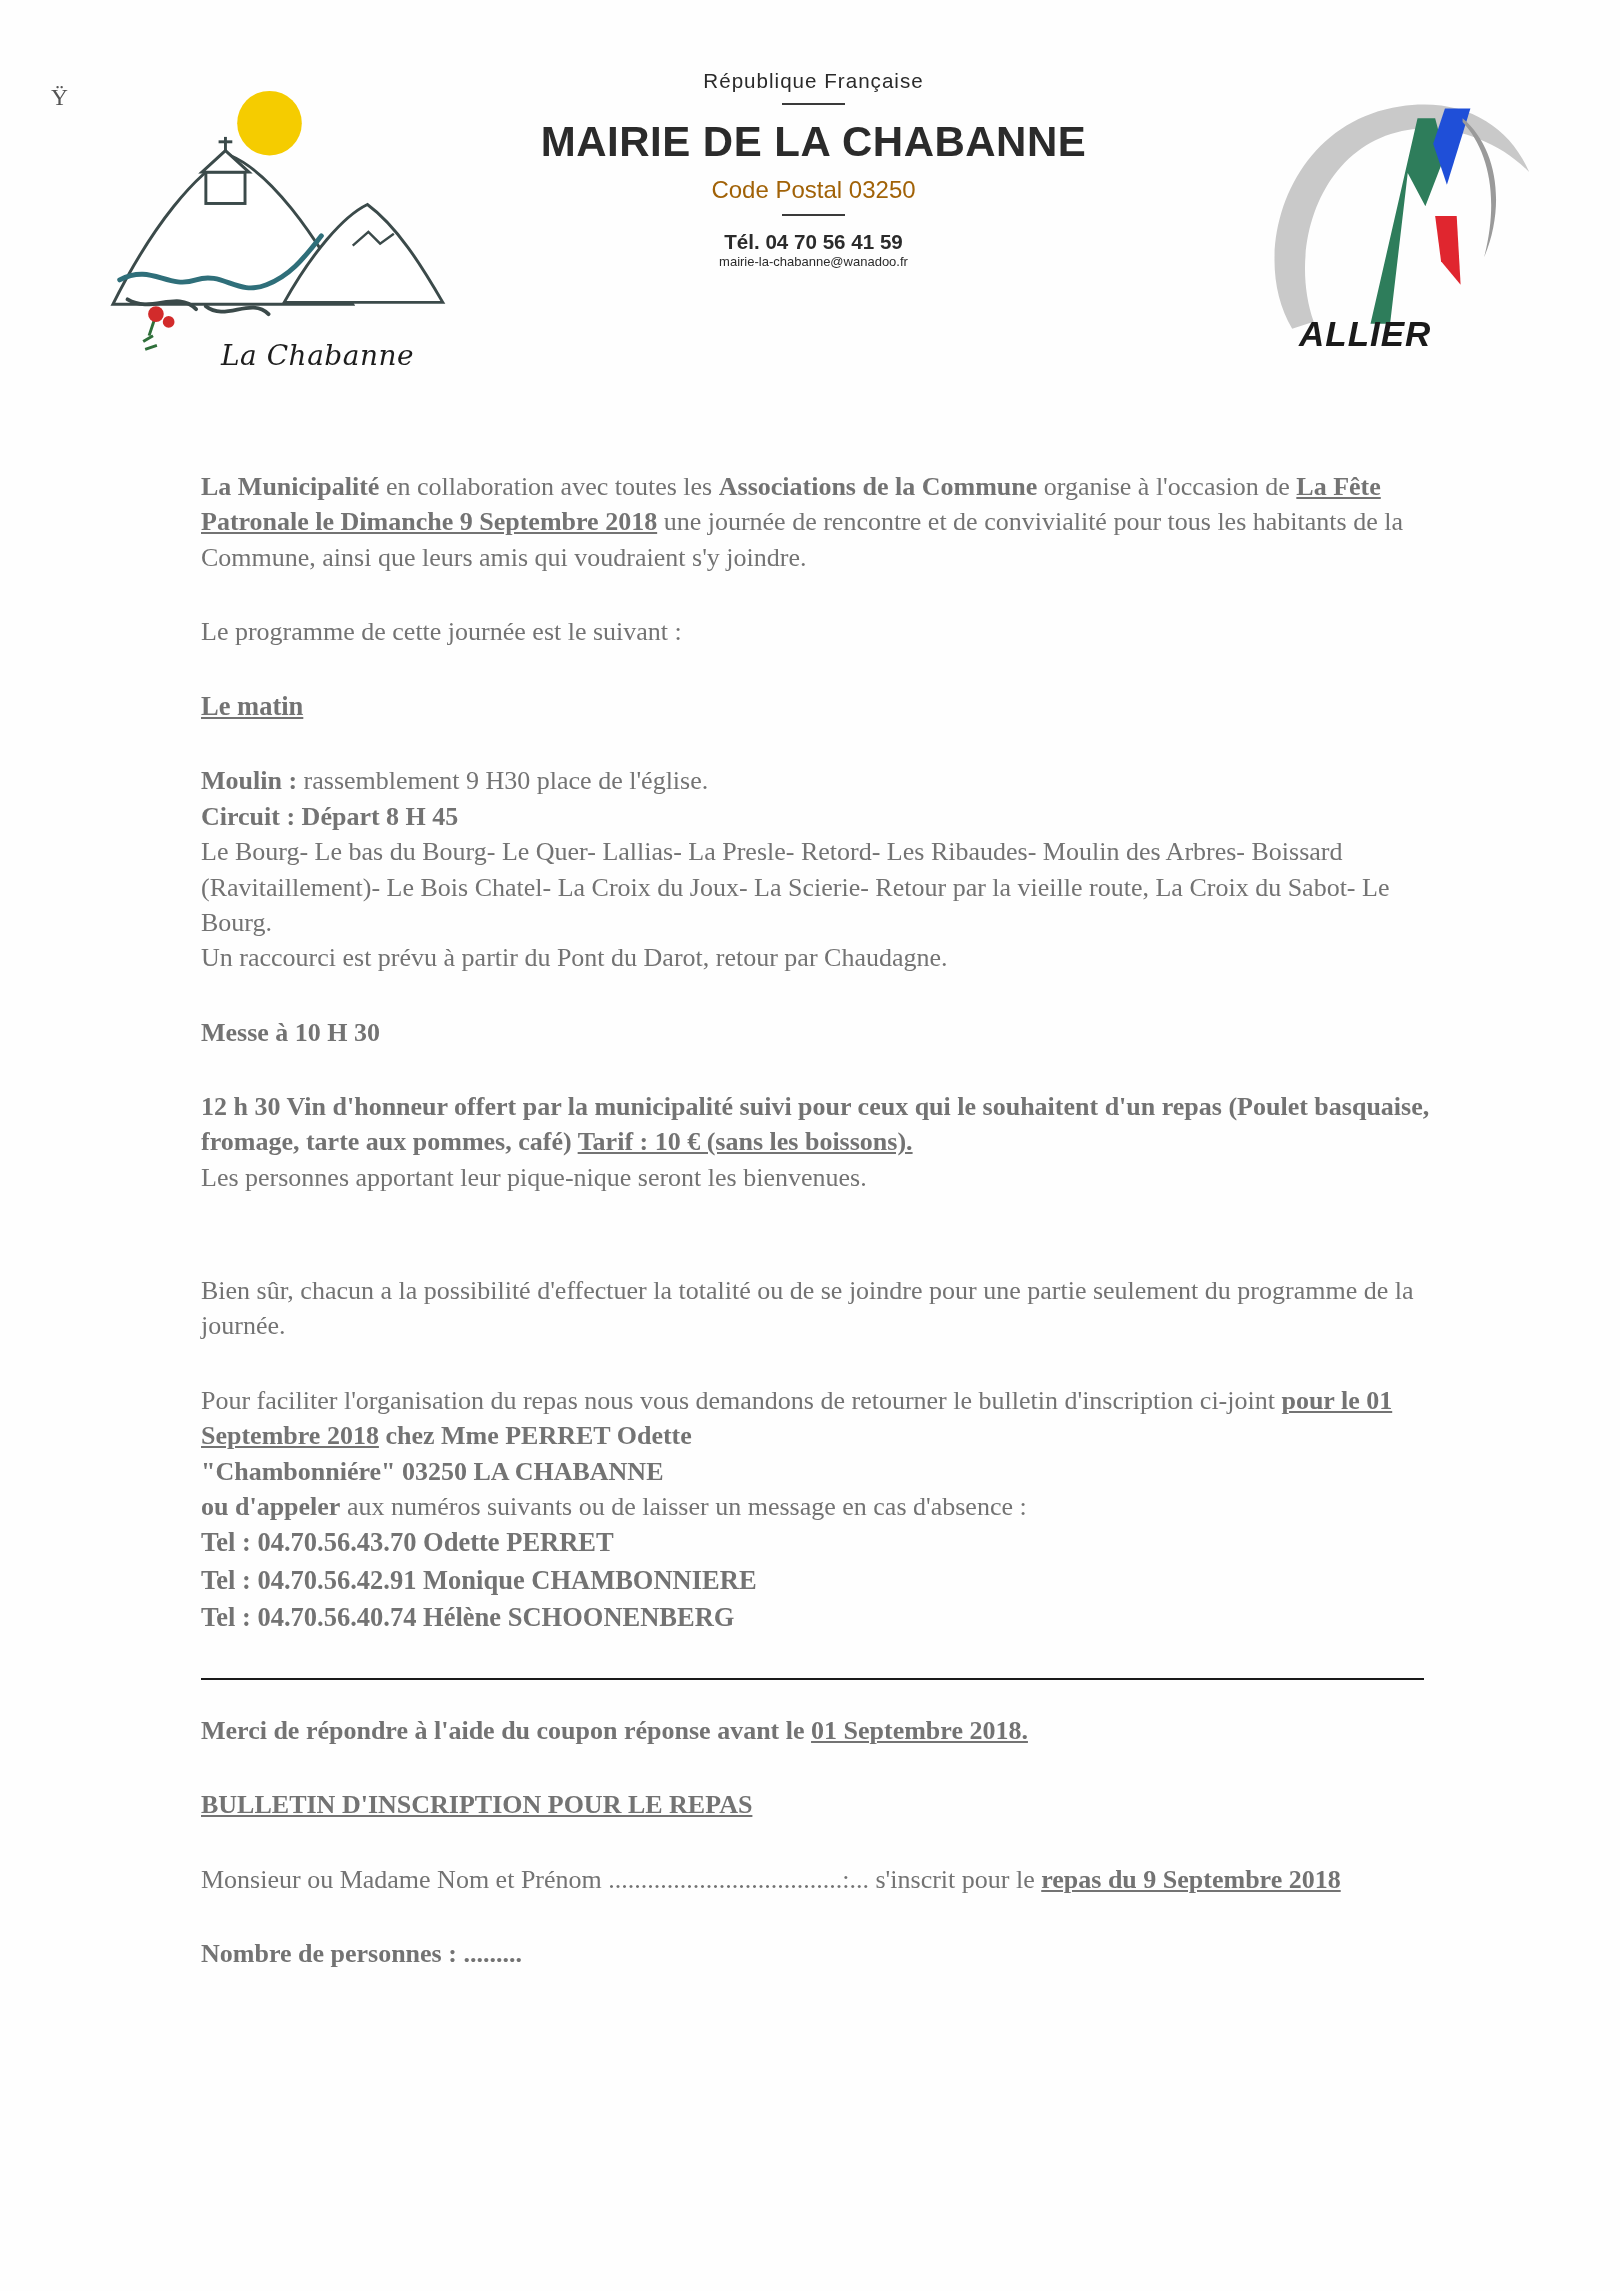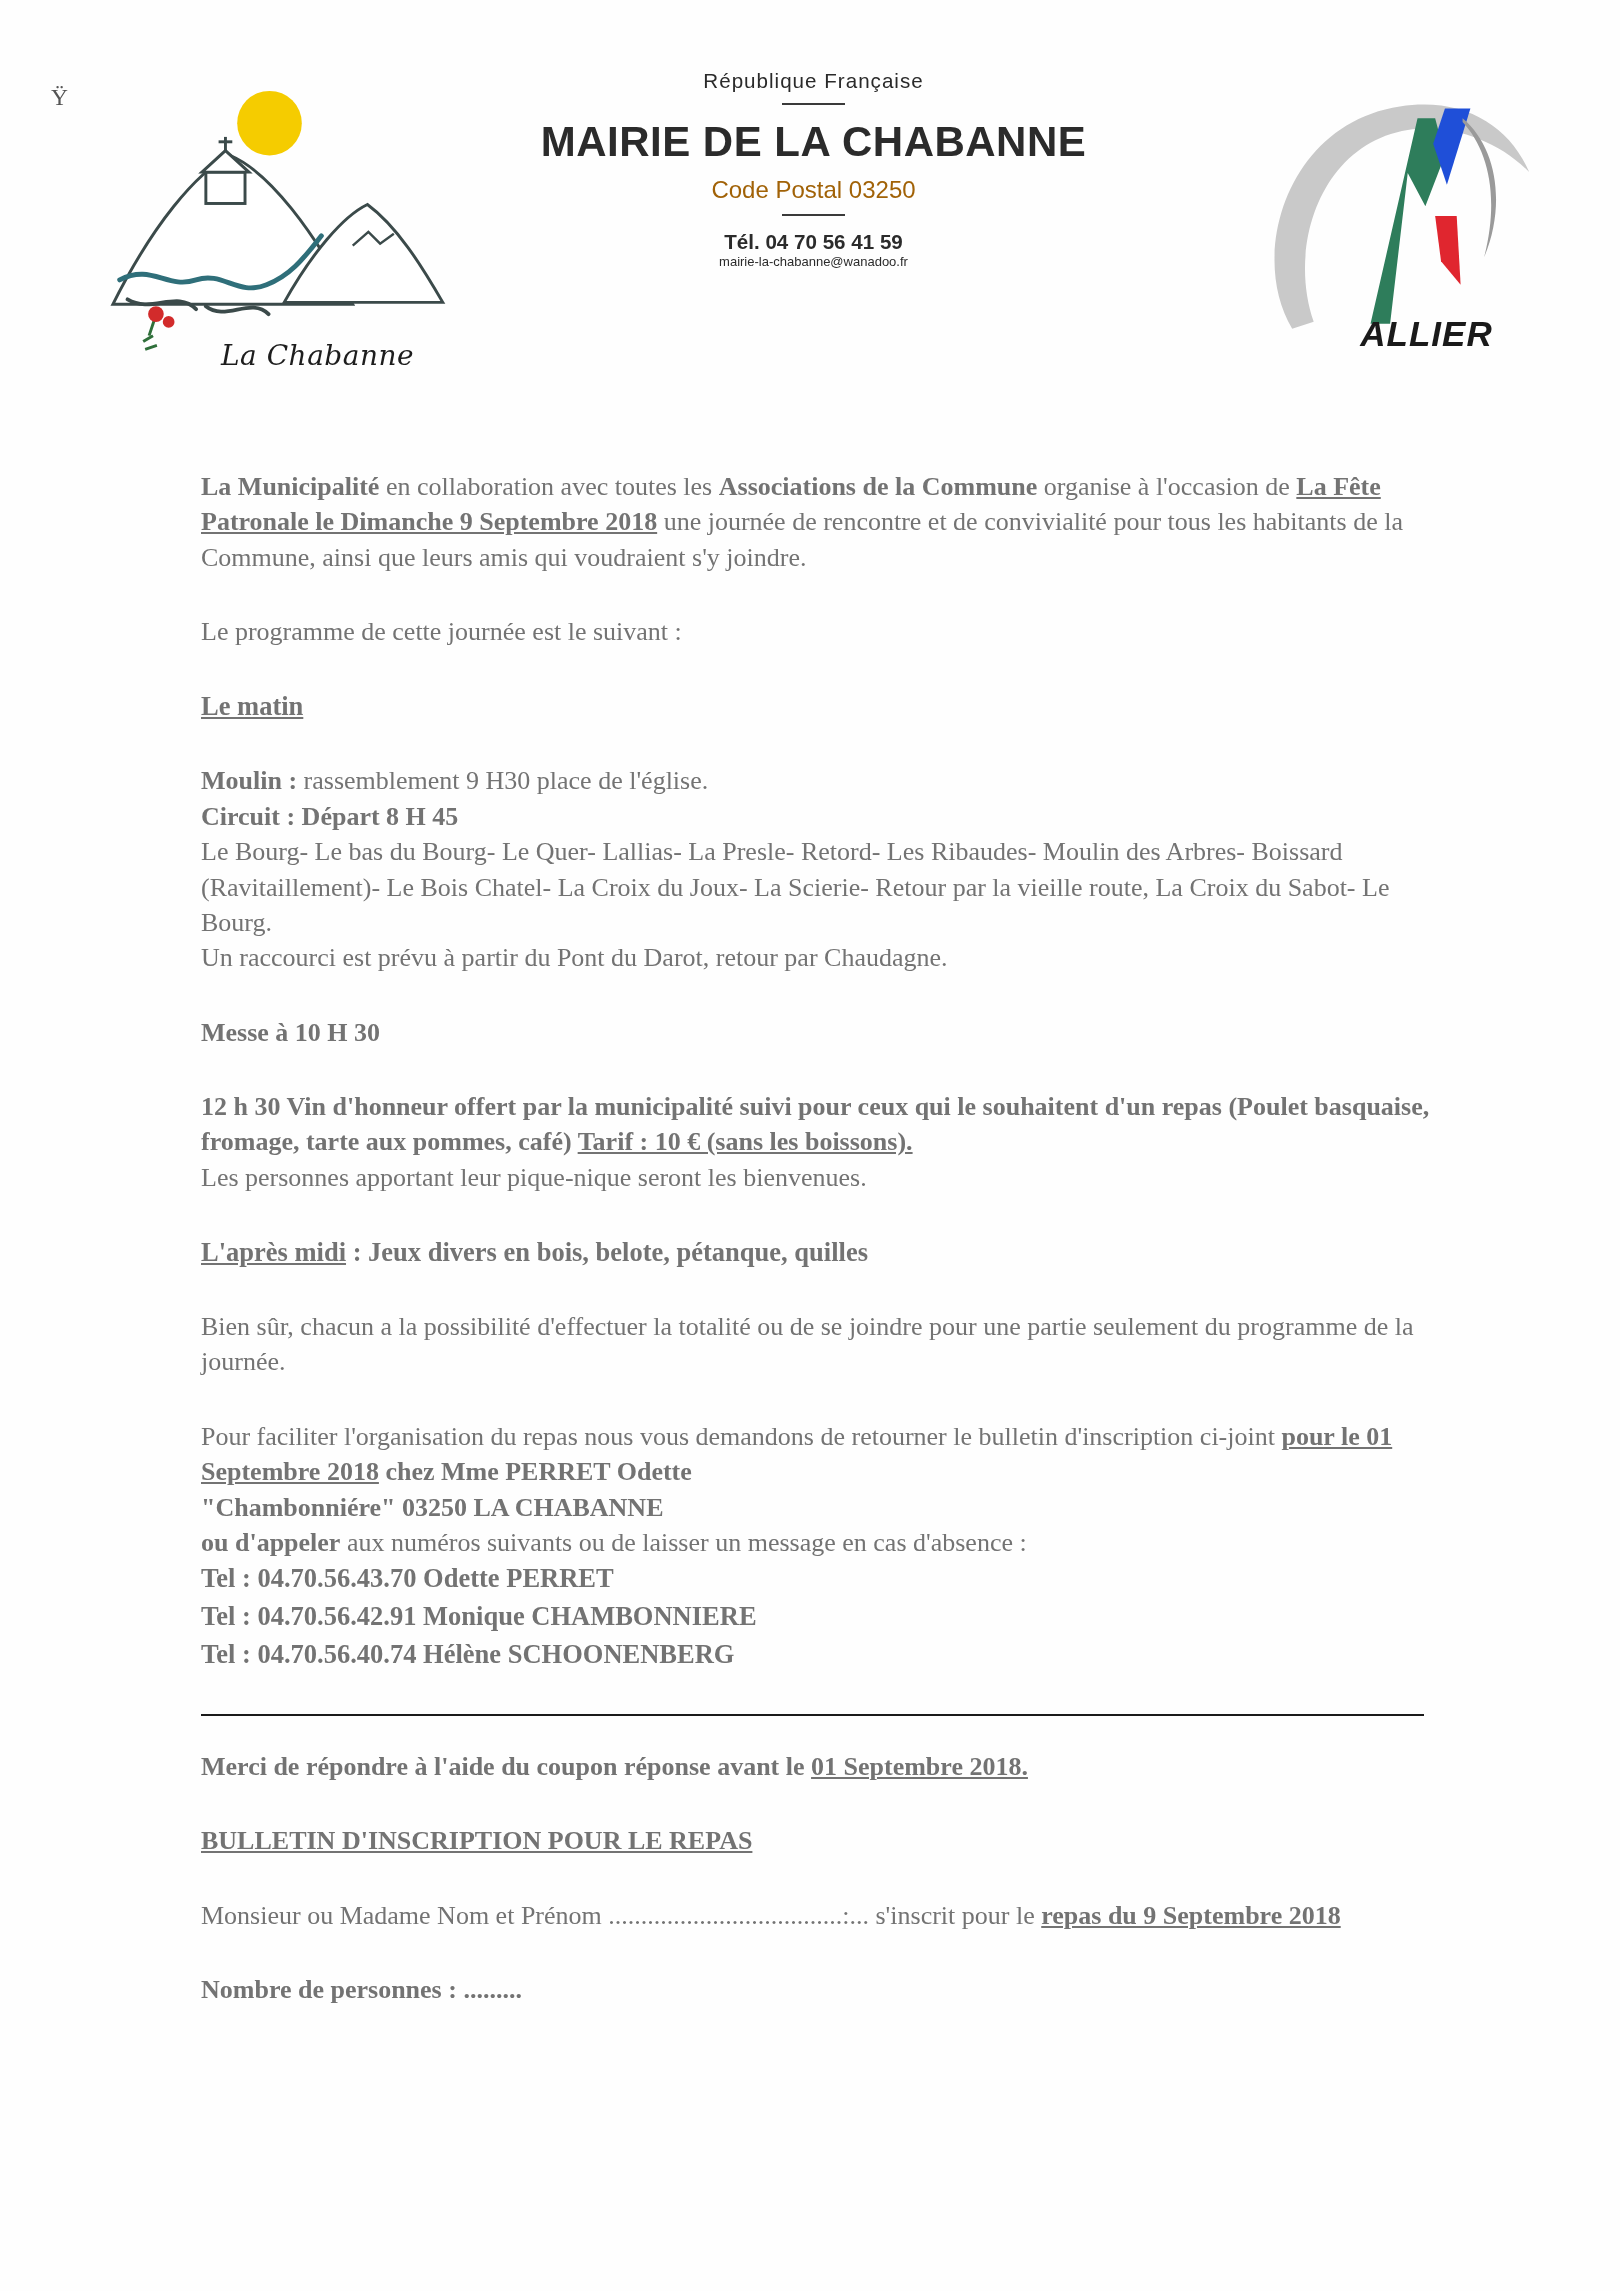--- a/index.html
+++ b/index.html
@@ -98,24 +98,23 @@
   
   .logo-right {
     position: absolute;
     right: 83px;
     top: 9.8px;
     width: 284px;
     height: 294px;
   }
   .allier {
     position: absolute;
-    right: 81px;
+    right: 96px;
     top: 245px;
     width: 225px;
-    text-align: center;
     font-family: "Liberation Sans", sans-serif;
     font-style: italic;
     font-weight: bold;
     font-size: 35px;
     color: #1a1a1a;
     letter-spacing: 1px;
   }
 
   
   .content {
@@ -269,23 +268,20 @@
     <div class="gap-m"></div>
 
     <p class="para">
       <span class="b">12 h 30 Vin d'honneur offert par la municipalité suivi pour ceux qui le souhaitent d'un repas (Poulet basquaise, fromage, tarte aux pommes, café) </span><span class="bu">Tarif : 10 € (sans les boissons).</span>
     </p>
 
     <p class="para">Les personnes apportant leur pique-nique seront les bienvenues.</p>
 
     <div class="gap-m"></div>
 
-    <p class="afternoon">
-      <span class="bu">L'après midi</span><span class="b"> : Jeux divers en bois, belote, pétanque, quilles</span>
-    </p>
 
     <div class="gap-m"></div>
 
     <p class="para">Bien sûr, chacun a la possibilité d'effectuer la totalité ou de se joindre pour une partie seulement du programme de la journée.</p>
 
     <div class="gap-m"></div>
 
     <p class="para">
       <span>Pour faciliter l'organisation du repas nous vous demandons de retourner le bulletin d'inscription ci-joint </span><span class="bu">pour le 01 Septembre 2018</span><span class="b"> chez Mme PERRET Odette</span>
     </p>

